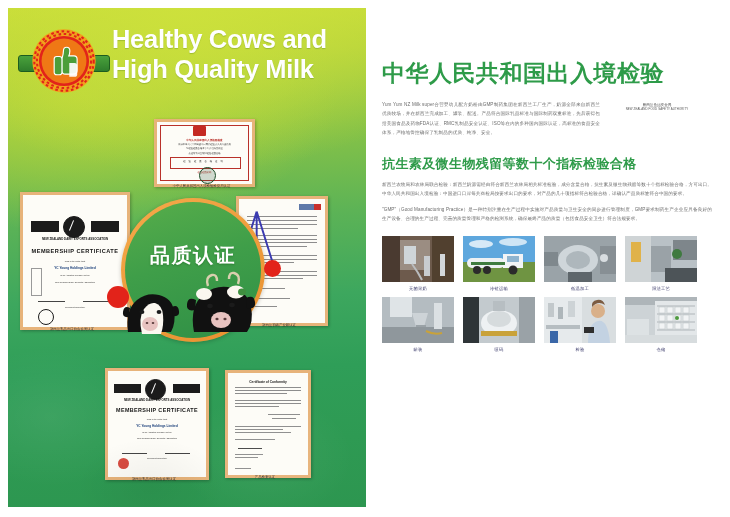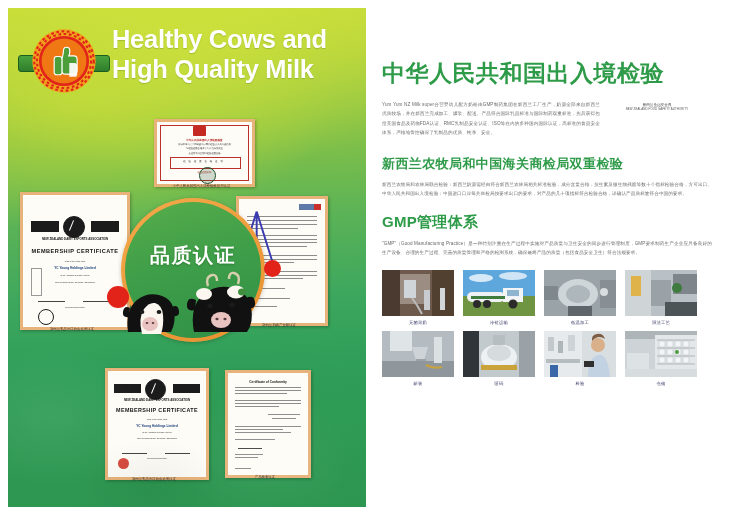--- a/index.html
+++ b/index.html
@@ -288,24 +288,23 @@
     <h1 class="r-h1">中华人民共和国出入境检验</h1>
 
     <div class="intro-row">
       <div class="intro-text">Yum Yum NZ Milk super合营婴幼儿配方奶粉由GMP制药集团在新西兰工厂生产，奶源全部来自新西兰优质牧场，并在新西兰完成加工、罐装、配送。产品符合国际乳品标准与国际制药双重标准，先后获得包括美国食品及药物FDA认证、RMC乳制品安全认证、ISO等在内的多种国内国际认证，高标准的食品安全体系，严格地管控确保了乳制品的优质、纯净、安全。</div>
       <div class="nz-logo-box">
         <div class="nz-cap1">新西兰食品安全局</div>
         <div class="nz-cap2">NEW ZEALAND FOOD SAFETY AUTHORITY</div>
       </div>
     </div>
 
-    <h2 class="r-h2">新西兰农牧局和中国海关商检局双重检验</h2>
+    <h2 class="r-h2">抗生素及微生物残留等数十个指标检验合格</h2>
     <div class="sec-text">新西兰农牧局和农林局联合检验：新西兰奶源需经由符合新西兰农林局相关标准检验，成分含量合格，抗生素及微生物残留等数十个指标检验合格，方可出口。中华人民共和国出入境检验：中国进口口岸每关商检局按要求出口的要求，对产品的几十项指标符合检验合格，详确认产品质标签符合中国的要求。</div>
 
-    <h2 class="r-h3">GMP管理体系</h2>
     <div class="sec-text">"GMP"（Good Manufacturing Practice）是一种特别注重在生产过程中实施对产品质量与卫生安全的同步进行管理制度，GMP要求制药生产企业应具备良好的生产设备、合理的生产过程、完善的质量管理和严格的检测系统，确保最终产品的质量（包括食品安全卫生）符合法规要求。</div>
 
     <div class="photo-grid">
 
       <div class="photo-row">
         <div class="photo-cell">
           <div class="photo">
             <svg viewBox="0 0 72 46" style="width:100%;height:100%;">
               <rect width="72" height="46" fill="#6d5a4c"></rect>
               <rect x="0" y="0" width="18" height="46" fill="#4a3a30"></rect>

